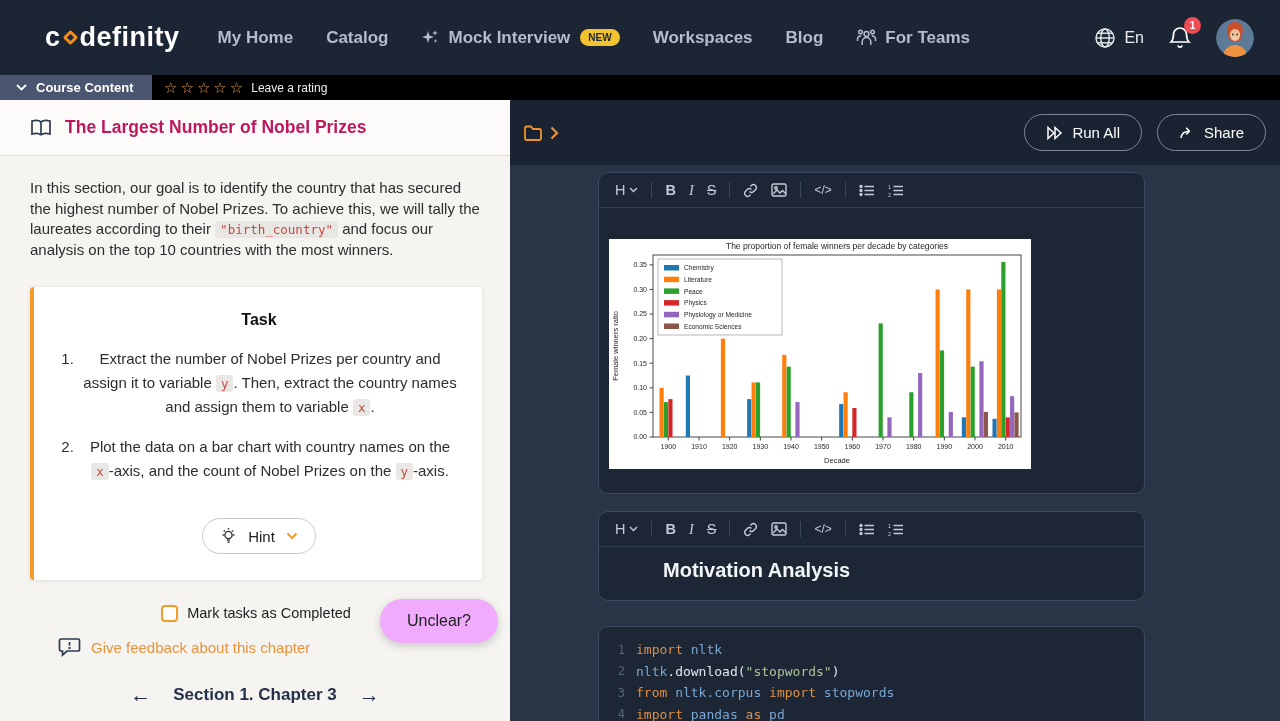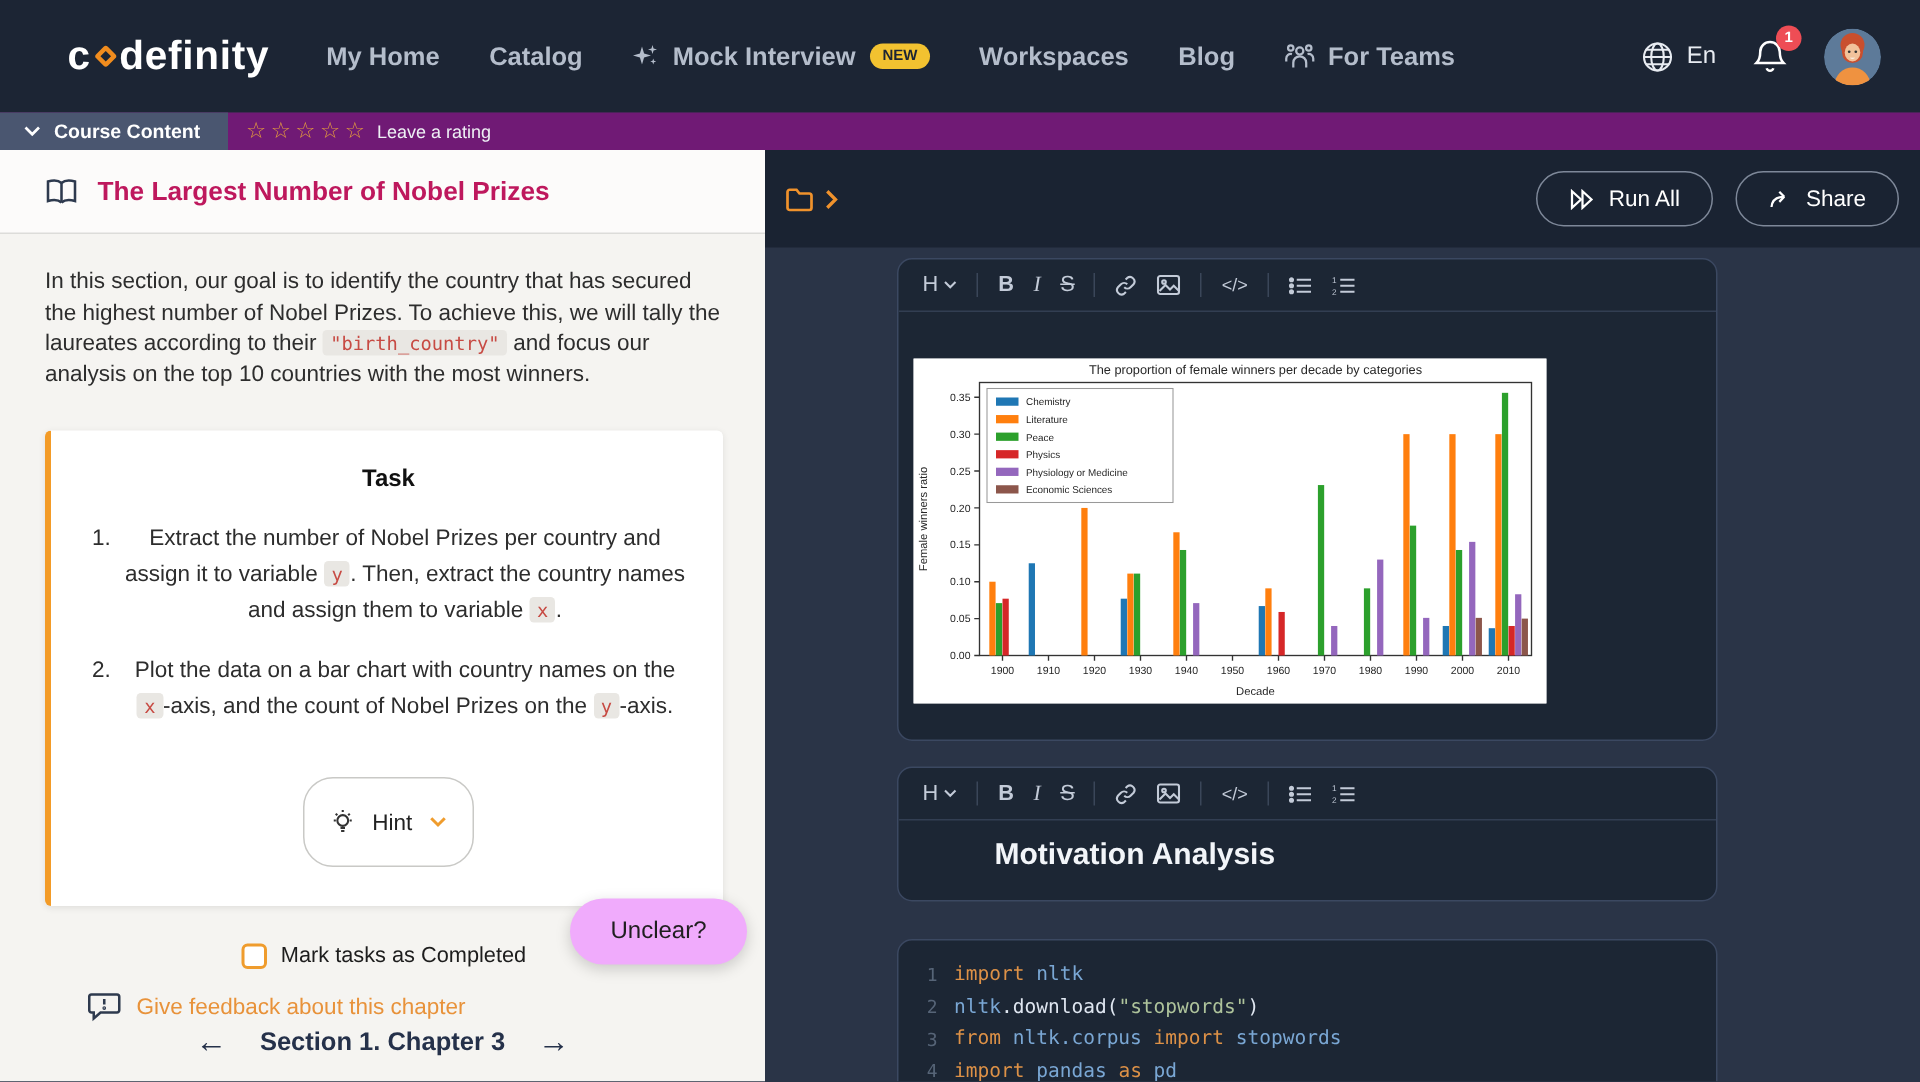--- a/index.html
+++ b/index.html
@@ -11,42 +11,42 @@
   .logo-diamond { display:inline-block; width:11px; height:11px; border:3.5px solid #f08c1e; transform:rotate(45deg); border-radius:2px; margin:0 4px; }
   .nav-item { display:flex; align-items:center; gap:8px; color:#b4bdcb; font-size:17px; font-weight:600; margin-right:33px; cursor:pointer; white-space:nowrap; }
   .badge-new { background:#f2c230; color:#1c2534; font-size:10px; font-weight:700; border-radius:9px; padding:3px 8px; margin-left:2px; }
   .nav-right { margin-left:auto; display:flex; align-items:center; gap:24px; }
   .lang { display:flex; align-items:center; gap:8px; color:#e8ecf2; font-size:16px; cursor:pointer; }
   .bell-wrap { position:relative; cursor:pointer; }
   .bell-badge { position:absolute; top:-8px; right:-9px; background:#ee4d55; color:#fff; font-size:10px; font-weight:700; width:17px; height:17px; border-radius:50%; display:flex; align-items:center; justify-content:center; }
   .avatar { width:38px; height:38px; border-radius:50%; overflow:hidden; cursor:pointer; }
 
   
-  .subheader { height:25px; background:#701a75; display:flex; align-items:center; position:relative; }
+  .subheader { height:25px; background:#000000; display:flex; align-items:center; position:relative; }
   .cc-tab { background:#4a5670; height:100%; display:flex; align-items:center; gap:9px; padding:0 16px; min-width:152px; color:#fff; font-size:13px; font-weight:600; cursor:pointer; }
   .stars { margin-left:12px; display:flex; gap:3px; }
   .star { color:#e0993f; font-size:15px; line-height:1; cursor:pointer; }
   .rating-label { color:#eef1f5; font-size:12px; margin-left:8px; }
   .course-title { position:absolute; left:0; right:0; text-align:center; color:#8b97ac; font-size:15px; font-weight:700; pointer-events:none; }
 
   
   .main { display:flex; height:621px; }
 
   
   .left-panel { width:510px; background:#f5f4f1; position:relative; flex-shrink:0; }
   .lp-header { height:56px; background:#fcfbfa; border-bottom:1px solid #dcdcd9; display:flex; align-items:center; gap:13px; padding:0 30px; }
   .lp-title { font-size:17.5px; font-weight:700; color:#be185d; }
   .lp-body { padding:22px 28px 0 30px; }
   .intro { font-size:15px; color:#2d2d2d; line-height:1.38; }
   .inline-code { font-family:"DejaVu Sans Mono", monospace; font-size:12.5px; color:#c74a43; background:#e9e7e3; padding:1px 5px; border-radius:3px; }
   .task-card { margin-top:26px; background:#fff; border-left:4px solid #f39b27; border-radius:4px; box-shadow:0 1px 5px rgba(0,0,0,.09); padding:24px 20px 26px 22px;text-align:center; }
   .task-heading { font-size:16px; font-weight:700; color:#111; }
   .task-list { margin:18px 0 0; padding-left:22px; font-size:15px; color:#2d2d2d; }
   .task-list li { margin-bottom:15px; line-height:1.62; }
-  .hint-btn { margin-top:20px; display:inline-flex; align-items:center; gap:11px; border:1px solid #c9c9c6; border-radius:20px; padding:20px 17px; background:#fff; font-size:15px; color:#222; cursor:pointer; }
+  .hint-btn { margin-top:20px; display:inline-flex; align-items:center; gap:11px; border:1px solid #c9c9c6; border-radius:20px; padding:8px 17px; background:#fff; font-size:15px; color:#222; cursor:pointer; }
   .checkbox-row { display:flex; justify-content:center; gap:9px; margin-top:25px; font-size:14.5px; color:#1d1d1d; }
   .checkbox { width:17px; height:17px; border:2px solid #ef9c2d; border-radius:4px; background:#fff; cursor:pointer; flex-shrink:0; }
   .feedback-row { display:flex; align-items:center; gap:10px; margin:15px 0 0 28px; color:#e8923a; font-size:15px; cursor:pointer; }
   .unclear-btn { position:absolute; right:12px; bottom:78px; background:#f0abfc; border:none; border-radius:26px; padding:13px 27px; font-size:16px; color:#1f1f1f; box-shadow:0 3px 10px rgba(0,0,0,.18); cursor:pointer; font-family:inherit; }
   .section-nav { position:absolute; bottom:14px; left:0; width:100%; display:flex; justify-content:center; align-items:center; gap:22px; }
   .section-label { font-size:17px; font-weight:700; color:#25314a; }
   .nav-arrow { font-size:21px; color:#25314a; cursor:pointer; font-weight:700; }
 
   
   .right-panel { flex:1; background:#2a3447; display:flex; flex-direction:column; }

